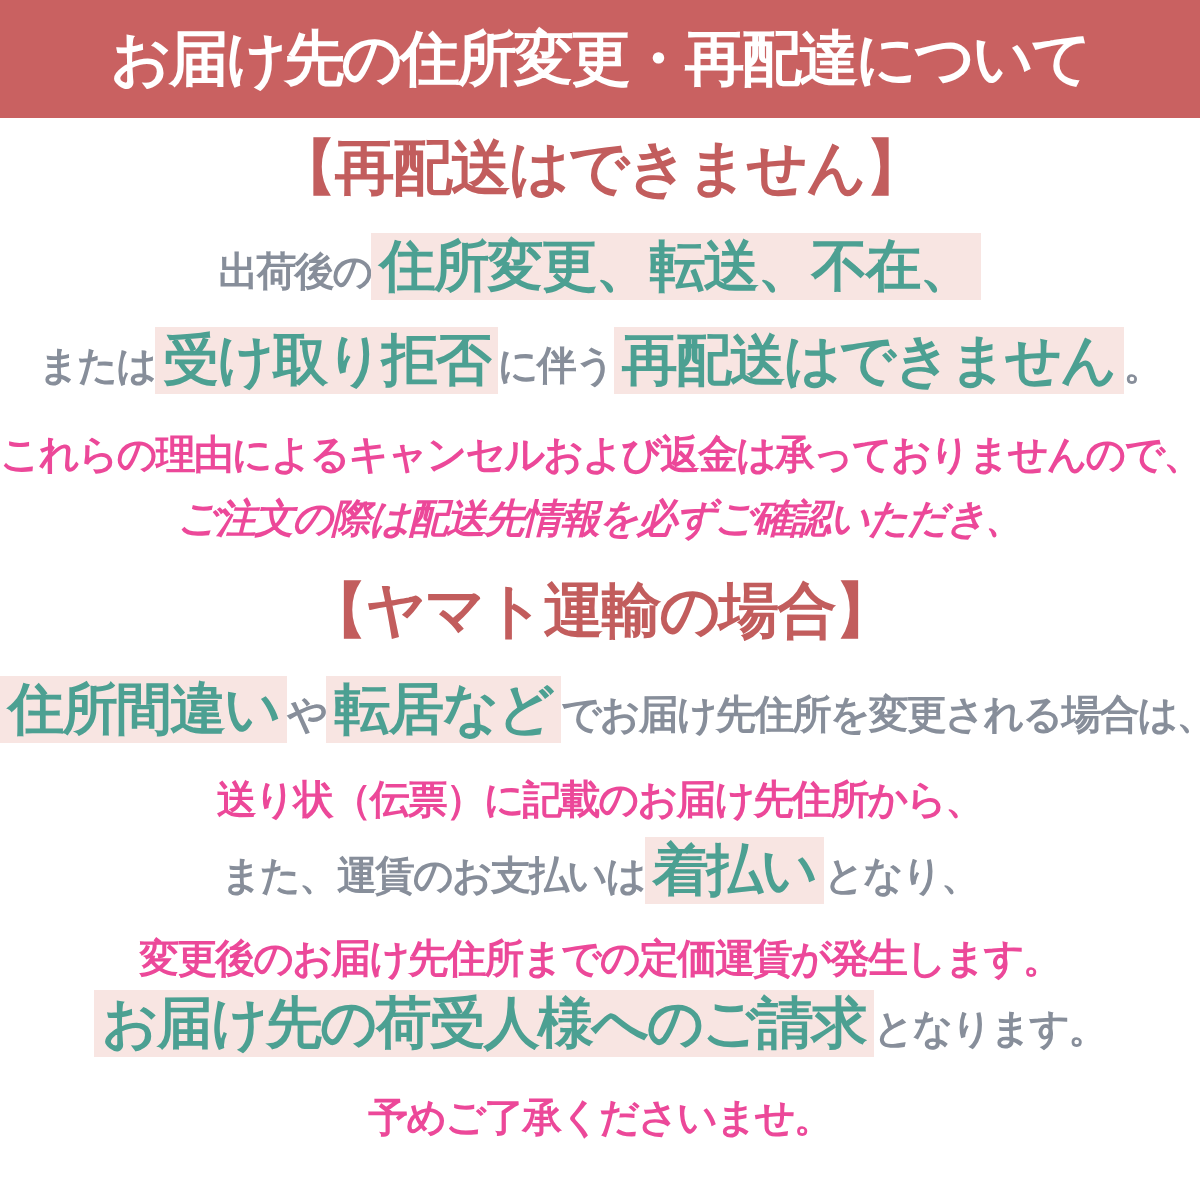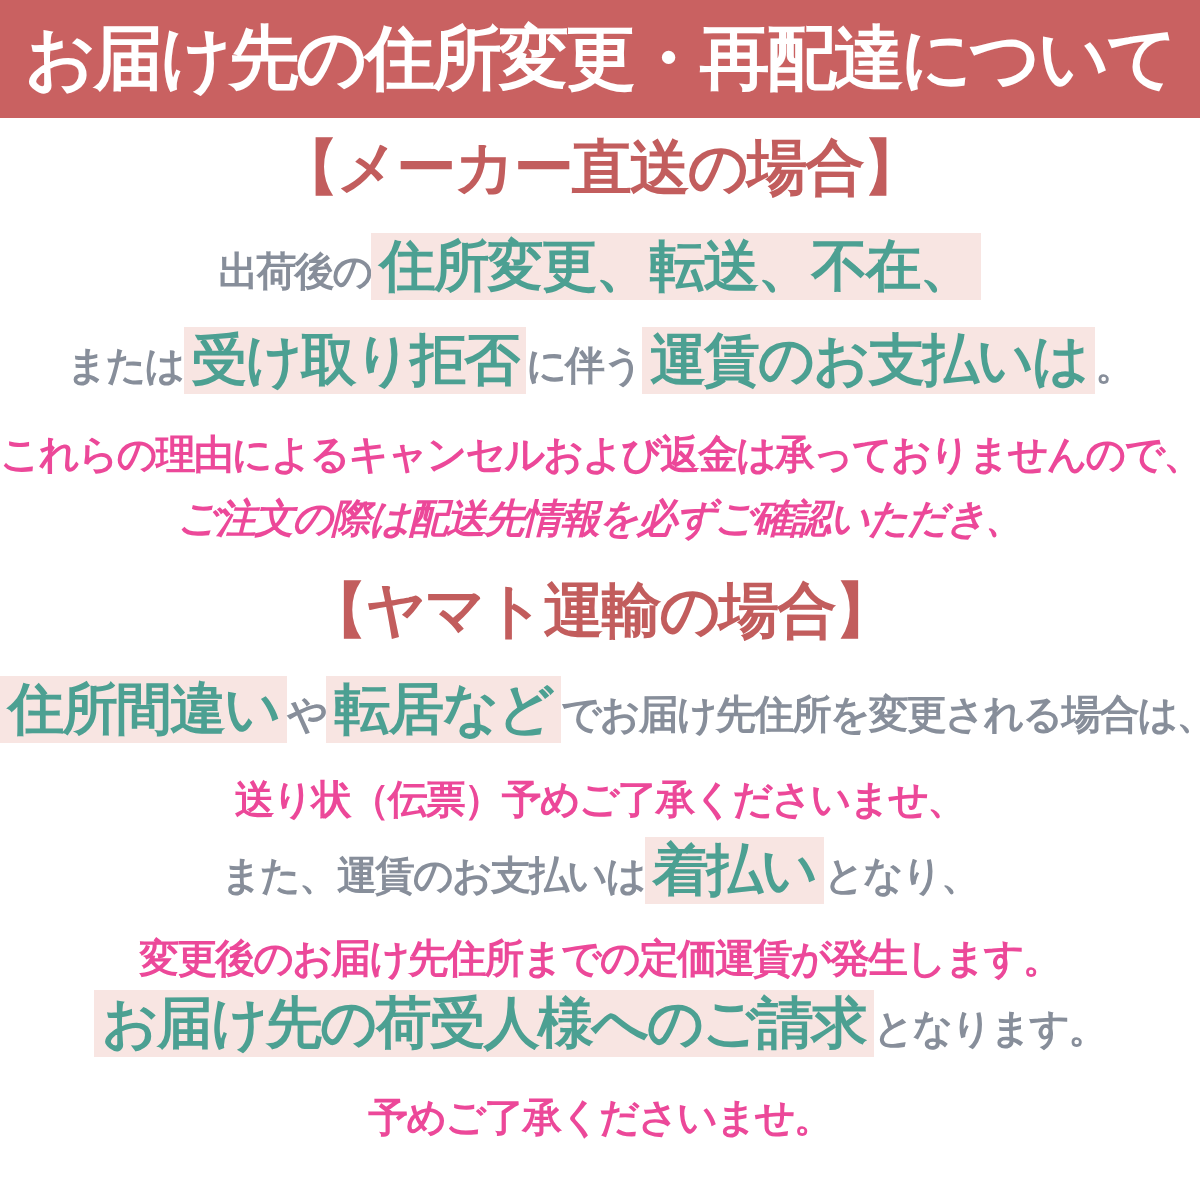--- a/index.html
+++ b/index.html
@@ -15,21 +15,21 @@
     font-weight: bold;
   }
   .banner {
     width: 1200px;
     height: 118px;
     background: #c96161;
     color: #ffffff;
     display: flex;
     align-items: center;
     justify-content: center;
-    font-size: 70px;
+    font-size: 60px;
     letter-spacing: -3px;
     white-space: nowrap;
   }
   .content {
     text-align: center;
   }
   .heading {
     color: #c25d5d;
     font-size: 60px;
     line-height: 62px;
@@ -73,34 +73,34 @@
 </style>
 </head>
 <body>
 
 <div class="banner">
   <span>お届け先の住所変更・再配達について</span>
 </div>
 
 <div class="content">
 
-  <div class="heading h1">【メーカー直送の場合】</div>
+  <div class="heading h1">【再配送はできません】</div>
 
   <div class="line mixed l1"><span class="seg-gray">出荷後の</span><span class="seg-hl">住所変更、転送、不在、</span></div>
 
-  <div class="line mixed l2"><span class="seg-gray">または</span><span class="seg-hl">受け取り拒否</span><span class="seg-gray">に伴う</span><span class="seg-hl">運賃のお支払いは</span><span class="seg-gray">。</span></div>
+  <div class="line mixed l2"><span class="seg-gray">または</span><span class="seg-hl">受け取り拒否</span><span class="seg-gray">に伴う</span><span class="seg-hl">再配送はできません</span><span class="seg-gray">。</span></div>
 
   <div class="line plain l3">これらの理由によるキャンセルおよび返金は承っておりませんので、</div>
   <div class="line plain l4">ご注文の際は配送先情報を必ずご確認いただき、</div>
 
   <div class="heading h2">【ヤマト運輸の場合】</div>
 
   <div class="line mixed l6"><span class="seg-hl">住所間違い</span><span class="seg-gray">や</span><span class="seg-hl">転居など</span><span class="seg-gray">でお届け先住所を変更される場合は、</span></div>
 
-  <div class="line plain l7">送り状（伝票）予めご了承くださいませ、</div>
+  <div class="line plain l7">送り状（伝票）に記載のお届け先住所から、</div>
   <div class="line mixed l9"><span class="seg-gray">また、運賃のお支払いは</span><span class="seg-hl">着払い</span><span class="seg-gray">となり、</span></div>
 
   <div class="line plain l8">変更後のお届け先住所までの定価運賃が発生します。</div>
 
   <div class="line mixed l10"><span class="seg-hl">お届け先の荷受人様へのご請求</span><span class="seg-gray">となります。</span></div>
 
   <div class="line plain l11">予めご了承くださいませ。</div>
 
 </div>
 

